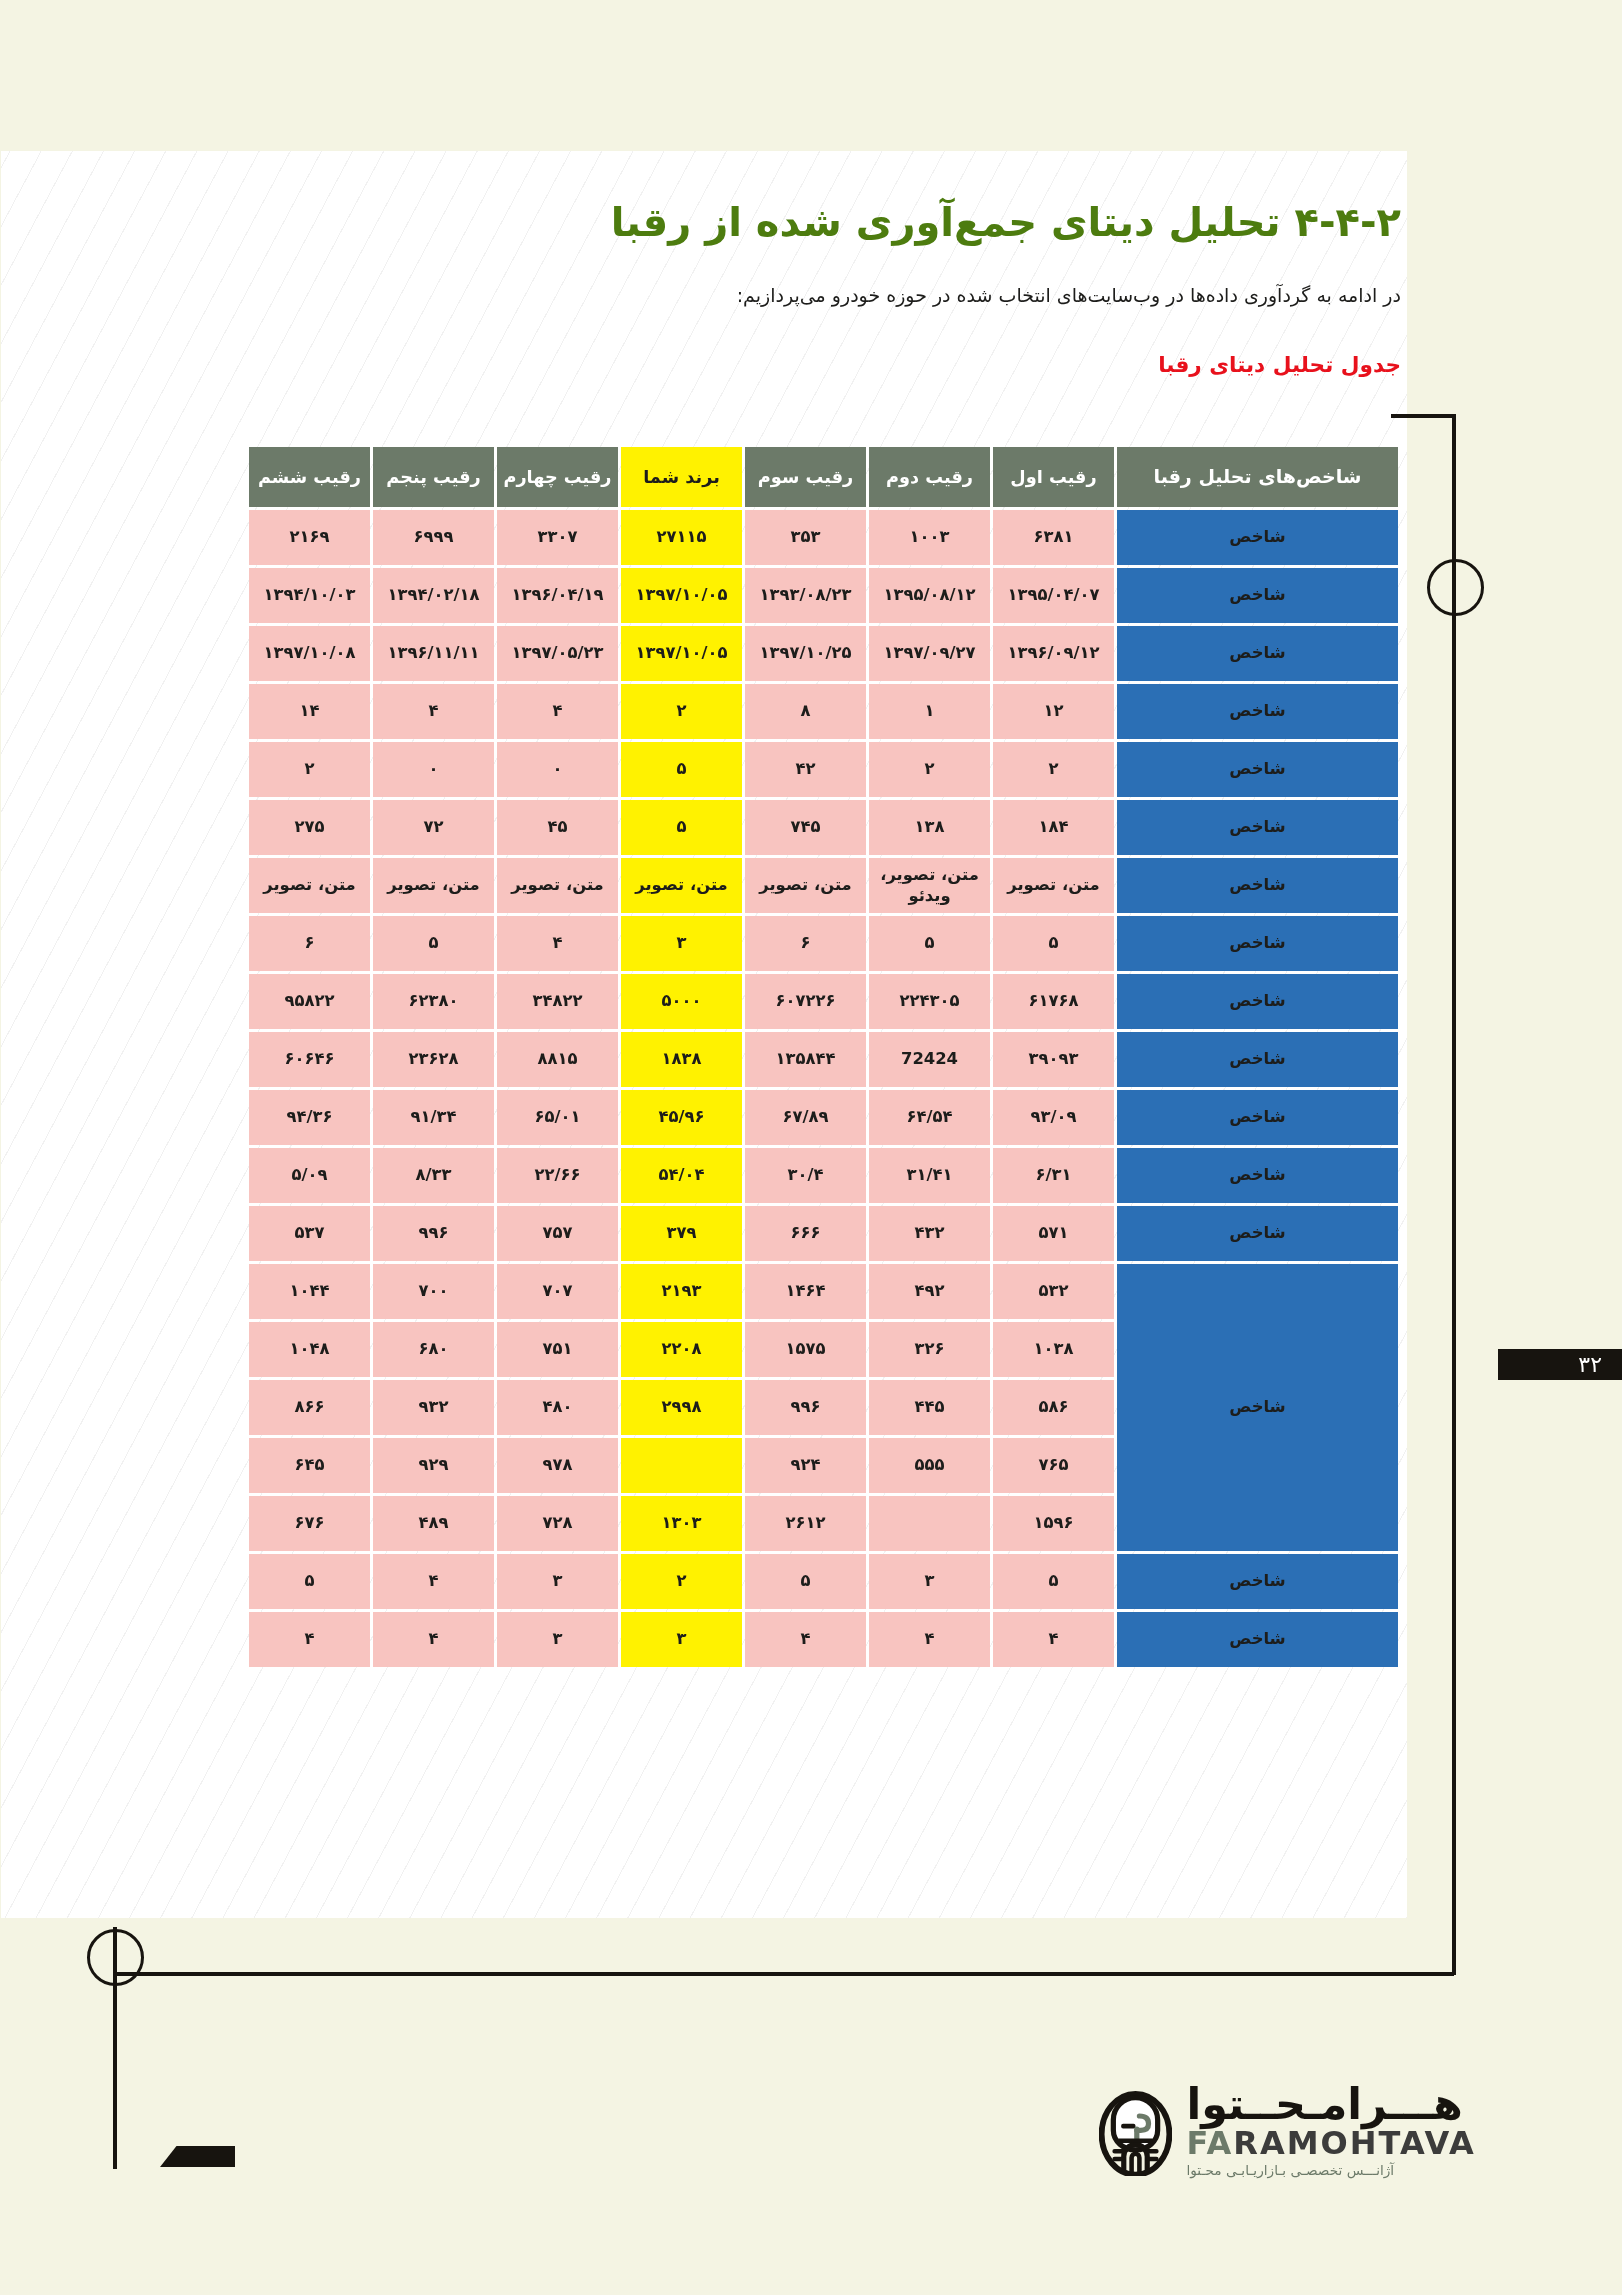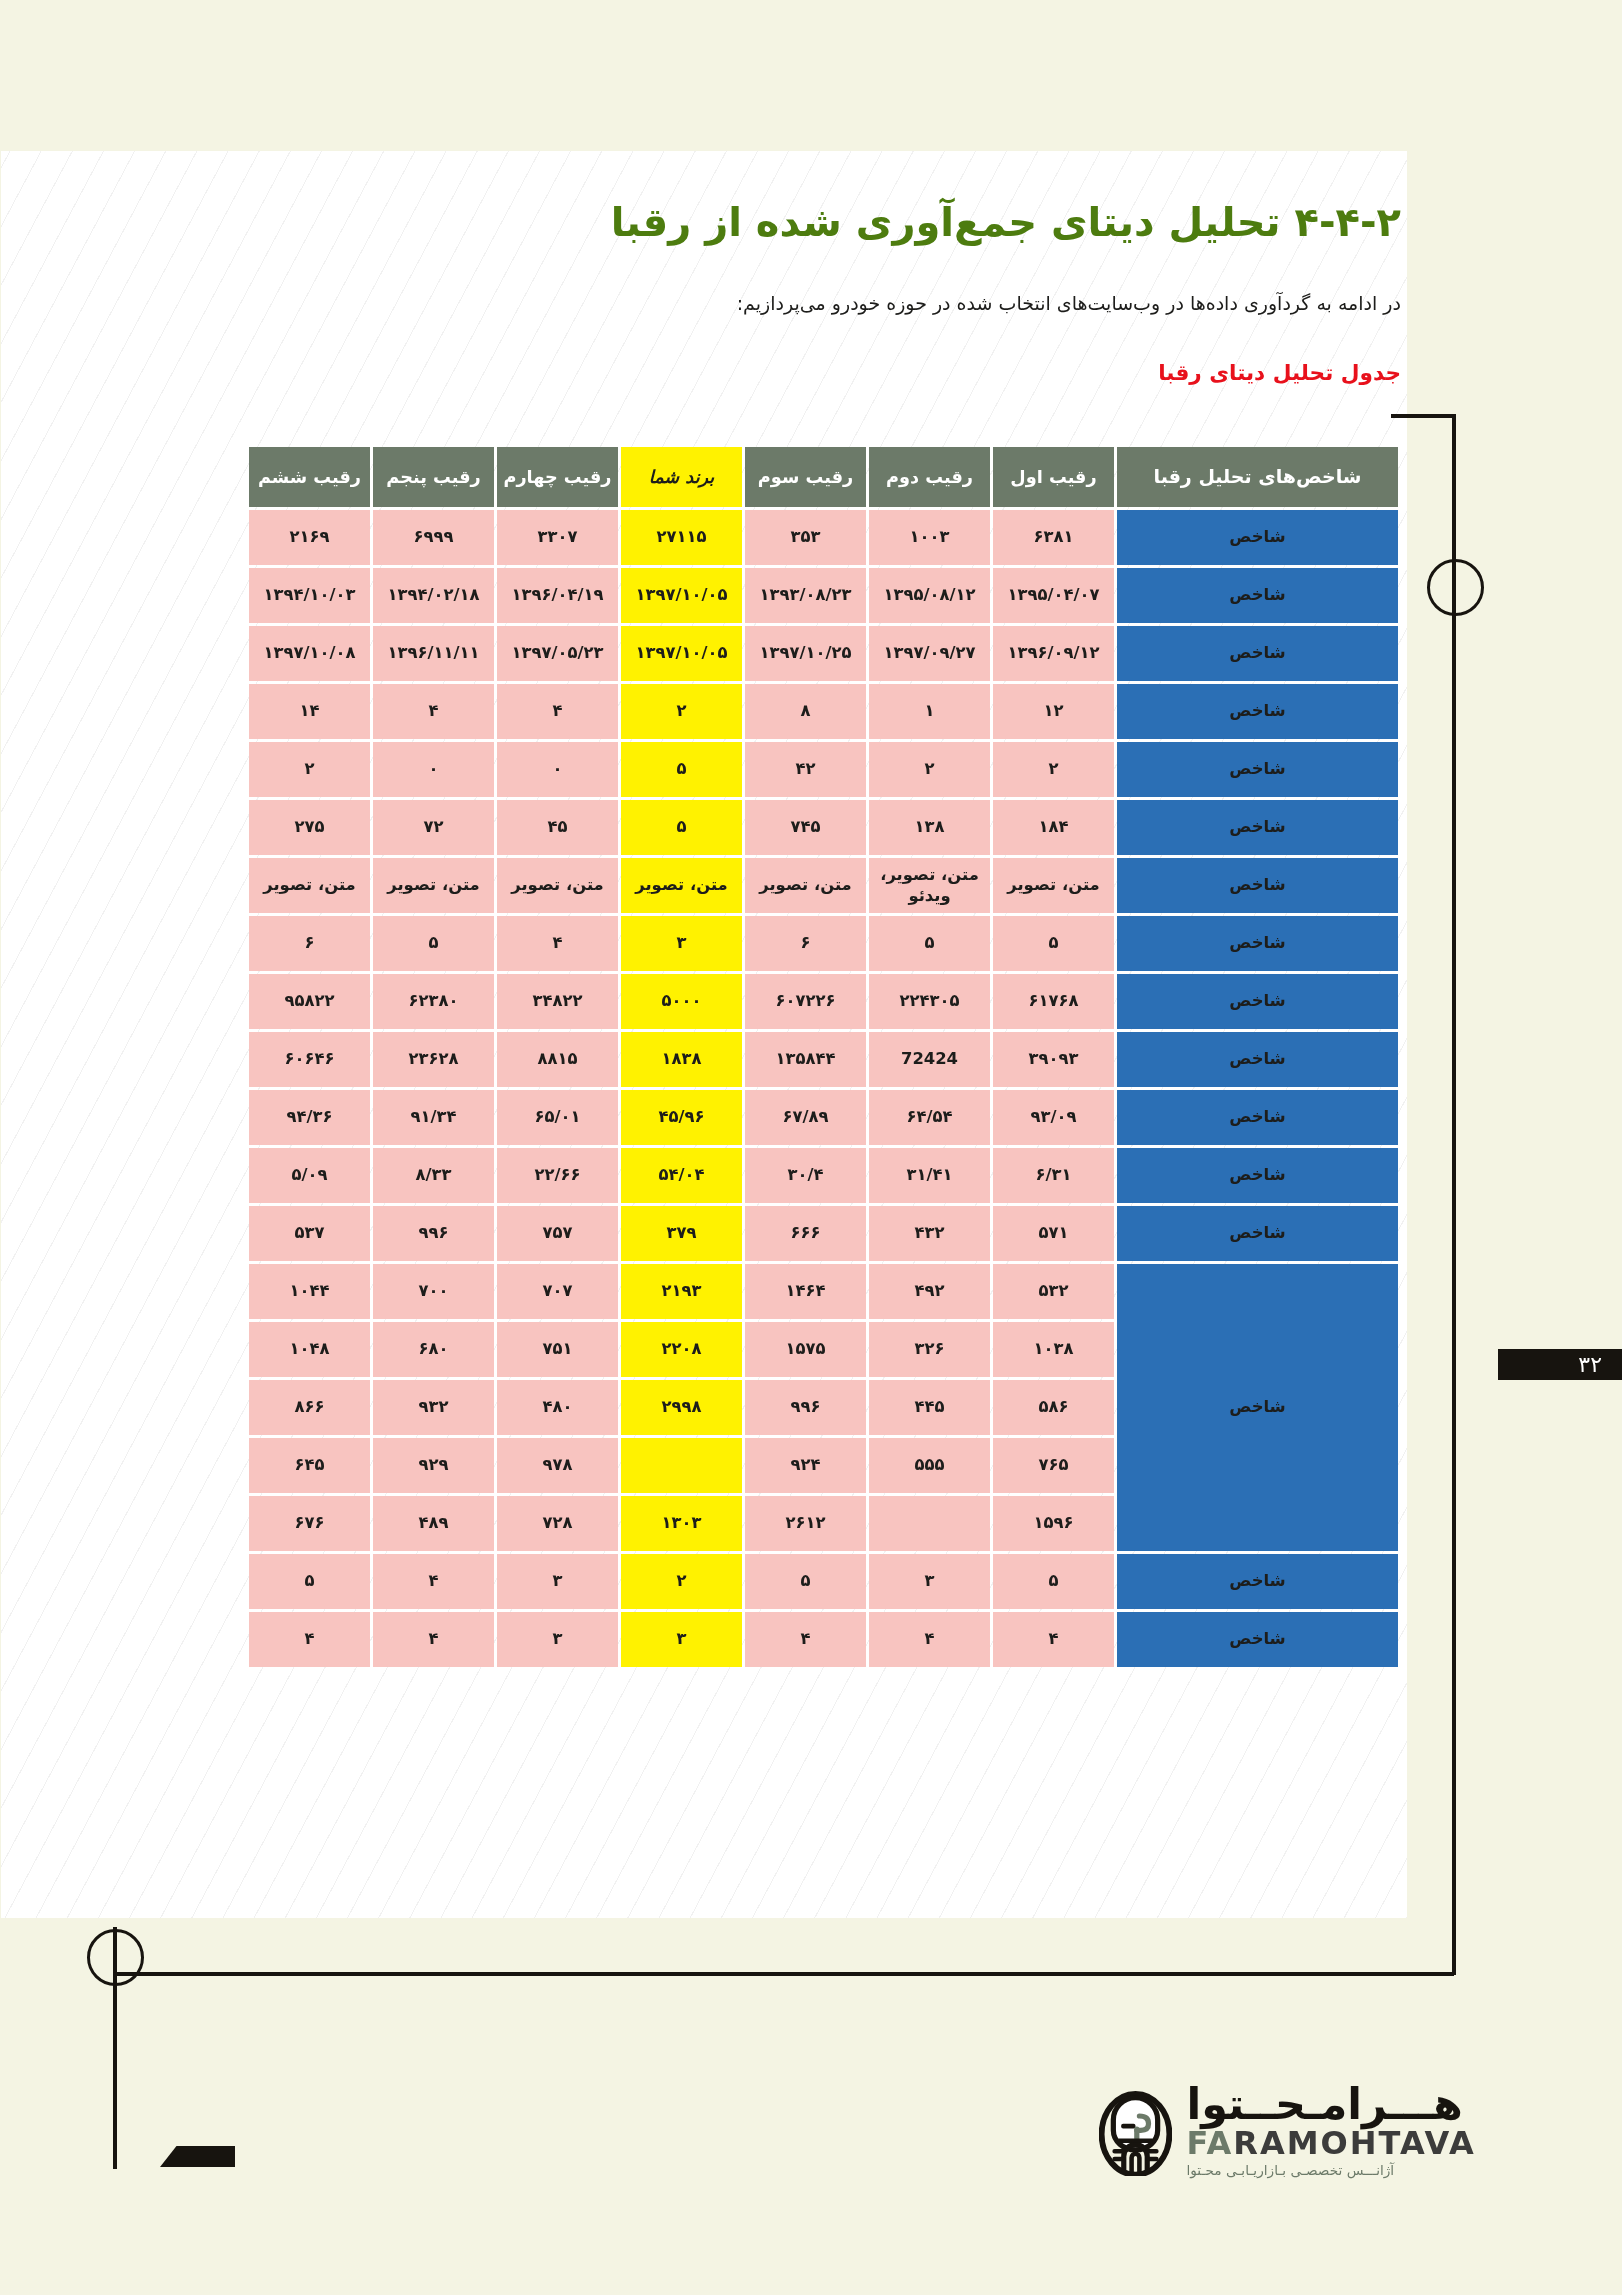--- a/index.html
+++ b/index.html
@@ -55,42 +55,42 @@
   
   #header{
     position:absolute;right:222px;top:196px;width:1152px;
     text-align:right;
   }
   #title{
     font-size:40px;font-weight:bold;color:#4d7c0f;
     line-height:1.3;margin:0;white-space:nowrap;
   }
   #intro{
-    font-size:19px;color:#1d1d1b;margin:39px 0 0 0;line-height:1.7;
+    font-size:19px;color:#1d1d1b;margin:31px 0 0 0;line-height:1.7;
   }
   #table-caption{
     font-size:21.6px;font-weight:bold;color:#e8111c;margin:41px 0 0 0;
   }
 
   
   #comp-table{
     position:absolute;right:222px;top:444px;
     width:1152px;
     border-collapse:separate;border-spacing:3.3px 3.3px;
     table-layout:fixed;
   }
   #comp-table td,#comp-table th{
     padding:0;margin:0;vertical-align:middle;text-align:center;
     font-size:16.4px;font-weight:bold;color:#1d1d1b;
     line-height:1.25;
   }
   #comp-table thead th{
     background:#6c7a69;color:#ffffff;height:60px;font-size:17.7px;
   }
-  #comp-table thead th.you{background:#fff200;color:#1d1d1b;font-style:italic;}
+  #comp-table thead th.you{background:#fff200;color:#1d1d1b;}
   #comp-table thead th.label-col{background:#6c7a69;color:#ffffff;font-size:19px;}
   td.cell{background:#f8c4c0;height:55px;}
   td.cell.you{background:#fff200;}
   td.label{
     background:#2b6fb5;color:#ffffff;font-size:19px;font-weight:bold;
   }
   col.c-label{width:281px;}
   col.c-data{width:121px;}
 
   

